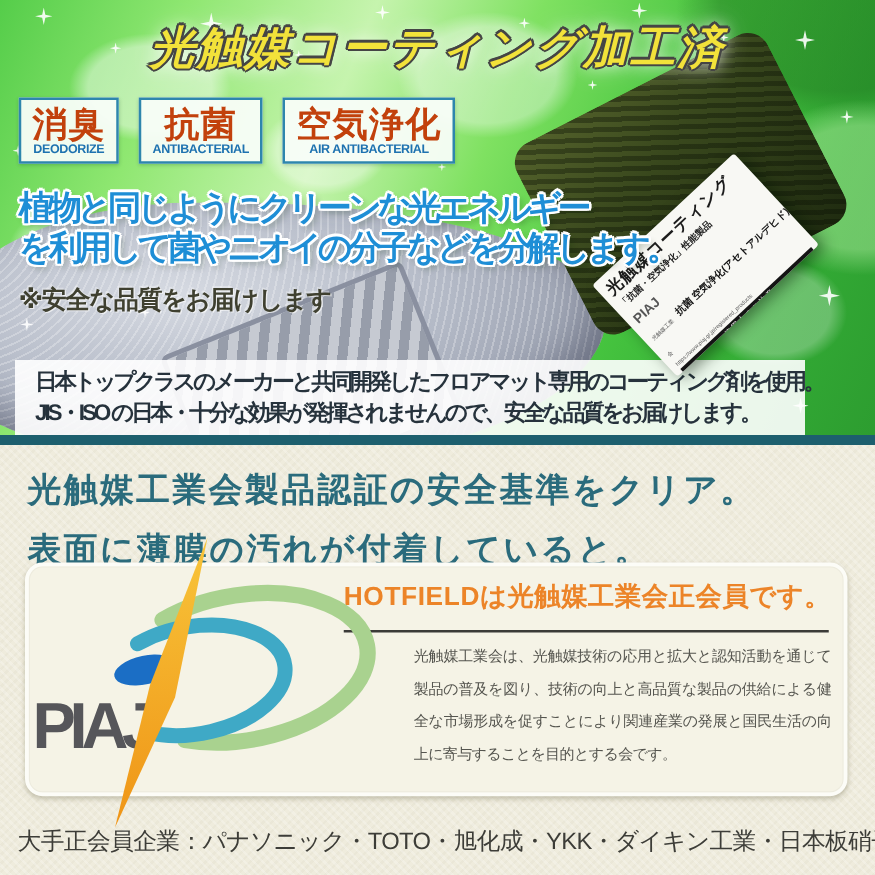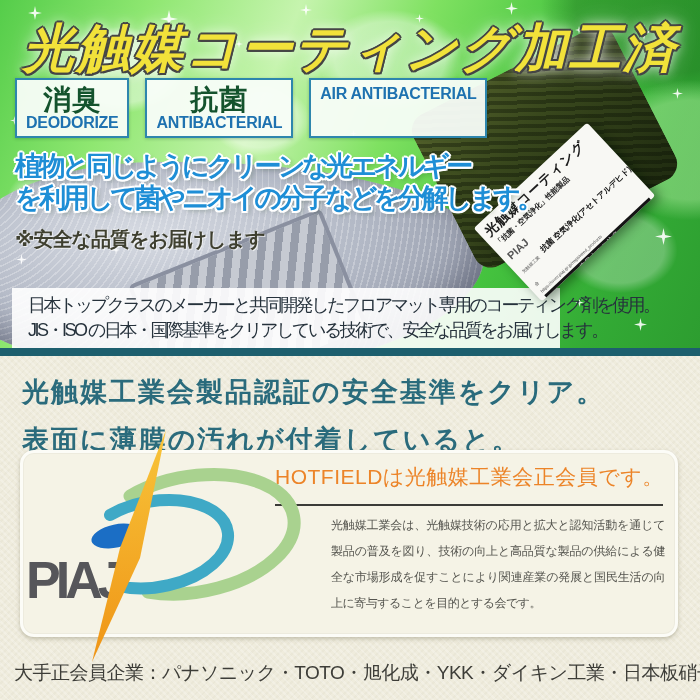--- a/index.html
+++ b/index.html
@@ -28,30 +28,30 @@
     border-radius:40% 60% 55% 45% / 50% 45% 60% 40%;
     background:repeating-radial-gradient(circle at 7px 9px,rgba(255,255,255,.26) 0 1.5px,transparent 1.5px 6px),
                radial-gradient(ellipse at 35% 35%,#d6dae2 0%,#b3b9c6 45%,#8f95a5 80%);
     box-shadow:inset -10px -14px 30px rgba(60,65,85,.45);}
   .heel-pad{position:absolute;left:190px;top:80px;width:200px;height:125px;
     transform:rotate(-22deg);border:4px solid #8a90a0;border-radius:6px;
     background:repeating-linear-gradient(118deg,#c6cad2 0 8px,#979daa 8px 16px);}
 
   .title{position:absolute;left:0;top:14px;width:700px;margin:0;text-align:center;z-index:3;
     font-family:"Liberation Serif","DejaVu Serif",serif;font-style:italic;font-weight:bold;
-    font-size:52px;letter-spacing:2px;color:#f2e23a;white-space:nowrap;
+    font-size:36px;letter-spacing:2px;color:#f2e23a;white-space:nowrap;
     text-shadow:2px 0 0 #454545,-2px 0 0 #454545,0 2px 0 #454545,0 -2px 0 #454545,
       1.5px 1.5px 0 #454545,-1.5px 1.5px 0 #454545,1.5px -1.5px 0 #454545,-1.5px -1.5px 0 #454545,
       0 0 12px rgba(255,255,255,.95),0 0 22px rgba(255,255,255,.6);}
 
   .features{position:absolute;left:15px;top:78px;display:flex;gap:16px;z-index:3;}
   .fbox{background:rgba(248,253,248,.95);border:2px solid #2e86ad;text-align:center;
     padding:5px 9px 4px 9px;box-shadow:0 1px 3px rgba(0,60,30,.25);}
-  .fjp{font-size:28px;font-weight:bold;color:#14532d;line-height:1.05;letter-spacing:1px;white-space:nowrap;}
-  .fen{font-size:16px;font-weight:bold;color:#1e72b0;letter-spacing:-.3px;white-space:nowrap;}
+  .fjp{font-size:28px;font-weight:bold;color:#c2410c;line-height:1.05;letter-spacing:1px;white-space:nowrap;}
+  .fen{font-size:10px;font-weight:bold;color:#1e72b0;letter-spacing:-.3px;white-space:nowrap;}
 
   .headline{position:absolute;left:15px;top:150px;z-index:5;font-weight:bold;
     font-size:27px;letter-spacing:-3.5px;line-height:32px;color:#1e8ed6;white-space:nowrap;
     text-shadow:2px 0 0 #fff,-2px 0 0 #fff,0 2px 0 #fff,0 -2px 0 #fff,
       1.5px 1.5px 0 #fff,-1.5px 1.5px 0 #fff,1.5px -1.5px 0 #fff,-1.5px -1.5px 0 #fff,
       3px 3px 5px rgba(0,40,0,.3);}
   .note{position:absolute;left:15px;top:226px;z-index:3;font-size:20px;font-weight:bold;
     letter-spacing:-1px;color:#3f4030;white-space:nowrap;
     text-shadow:1px 1px 0 rgba(255,255,255,.65),-1px -1px 0 rgba(255,255,255,.35);}
 
@@ -63,38 +63,38 @@
   .card-sub{font-size:7.5px;font-weight:bold;color:#222;margin-top:1px;white-space:nowrap;}
   .card-row3{display:flex;align-items:center;gap:4px;margin-top:2px;}
   .card-logo{font-size:11px;font-weight:bold;color:#555;line-height:1;}
   .card-logo-sub{font-size:4.5px;color:#555;}
   .card-perf{font-size:8px;font-weight:bold;color:#111;white-space:nowrap;}
   .card-url{font-size:4.5px;color:#555;margin-top:1px;white-space:nowrap;}
   .card-bar{margin-top:2px;background:#141414;color:#fff;font-size:6.5px;text-align:center;
     letter-spacing:1px;padding:1px 0;}
   .card-caution{font-size:5.2px;color:#333;line-height:1.32;margin-top:1px;text-align:justify;}
 
-  .info-box{position:absolute;left:12px;top:288px;width:548px;z-index:3;
+  .info-box{position:absolute;left:12px;top:288px;width:632px;z-index:3;
     background:rgba(255,255,255,.9);padding:5px 0 20px 16px;box-sizing:border-box;
-    font-size:18px;font-weight:normal;letter-spacing:-2.5px;line-height:25px;color:#26323c;white-space:nowrap;}
+    font-size:18px;font-weight:bold;letter-spacing:-2.5px;line-height:25px;color:#26323c;white-space:nowrap;}
 
   .teal-bar{position:absolute;left:0;top:348px;width:700px;height:8px;background:#1d5f6e;}
 
   
   .bottom{position:absolute;left:0;top:356px;width:700px;height:344px;overflow:hidden;
     background-color:#efecdd;
     background-image:repeating-linear-gradient(45deg,rgba(255,255,255,.22) 0 2px,transparent 2px 5px),
                      repeating-linear-gradient(-45deg,rgba(175,170,145,.07) 0 2px,transparent 2px 5px);}
   .serif-head{position:absolute;left:22px;top:12px;
     font-family:"Liberation Serif","DejaVu Serif",serif;font-weight:bold;
     font-size:27px;letter-spacing:2px;line-height:48px;color:#2a6b7c;white-space:nowrap;}
   .member-box{position:absolute;left:20px;top:94px;width:658px;height:187px;box-sizing:border-box;
     background:#f5f3e6;border:3px solid #fcfcf7;border-radius:14px;
     box-shadow:0 2px 4px rgba(150,145,120,.5), inset 0 0 0 1px rgba(0,0,0,.03);}
-  .m-heading{position:absolute;left:275px;top:107px;font-size:21px;font-weight:normal;
+  .m-heading{position:absolute;left:275px;top:107px;font-size:21px;font-weight:bold;
     color:#ec8428;letter-spacing:.5px;white-space:nowrap;}
   .m-divider{position:absolute;left:275px;top:148px;width:388px;height:2px;background:#3b3b38;}
   .m-body{position:absolute;left:331px;top:156px;width:334px;font-size:12px;letter-spacing:-.5px;
     line-height:26px;color:#55554f;text-align:justify;}
   .piaj-logo{position:absolute;left:20px;top:74px;overflow:visible;z-index:4;}
   .footer-line{position:absolute;left:14px;top:304px;font-size:19px;letter-spacing:-.5px;
     color:#3d3d38;white-space:nowrap;}
 </style>
 </head>
 <body>
@@ -133,20 +133,21 @@
     <div class="features">
       <div class="fbox">
         <div class="fjp">消臭</div>
         <div class="fen">DEODORIZE</div>
       </div>
       <div class="fbox">
         <div class="fjp">抗菌</div>
         <div class="fen">ANTIBACTERIAL</div>
       </div>
       <div class="fbox">
+        <div class="fjp">空気浄化</div>
         <div class="fen">AIR ANTIBACTERIAL</div>
       </div>
     </div>
 
     <div class="headline">
       <div>植物と同じようにクリーンな光エネルギー</div>
       <div>を利用して菌やニオイの分子などを分解します。</div>
     </div>
 
     <div class="note">※安全な品質をお届けします</div>
@@ -161,21 +162,21 @@
         </span>
         <span class="card-perf">抗菌 空気浄化(アセトアルデヒド)</span>
       </div>
       <div class="card-url">https://www.piaj.gr.jp/registered_products</div>
       <div class="card-bar">▲ 使用上のご注意 ▲</div>
       <div class="card-caution">表面に薄膜の汚れが付着していると、十分な効果が発揮されませんので、定期的なお手入れをお勧めします。また、空気浄化の効果は、本製品が使用される環境、使用される車両の換気量に影響されます。</div>
     </div>
 
     <div class="info-box">
       <div>日本トップクラスのメーカーと共同開発したフロアマット専用のコーティング剤を使用。</div>
-      <div>JIS・ISO の日本・国際基準をクリアしている技術で、安全な品質をお届けします。</div>
+      <div>JIS・ISO の日本・十分な効果が発揮されませんので、安全な品質をお届けします。</div>
     </div>
   </div>
 
   <div class="teal-bar"></div>
 
   <div class="bottom">
     <div class="serif-head">
       <div>光触媒工業会製品認証の安全基準をクリア。</div>
       <div>表面に薄膜の汚れが付着していると。</div>
     </div>

